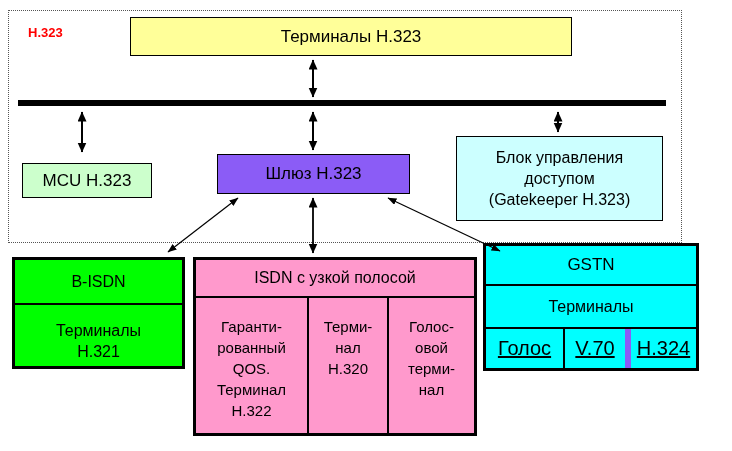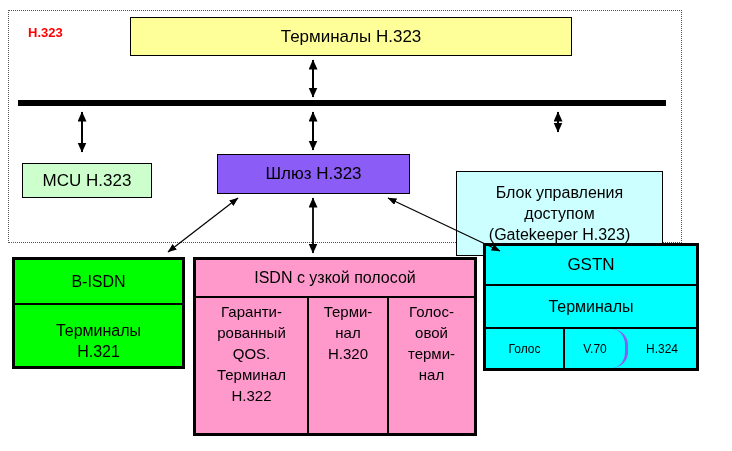--- a/index.html
+++ b/index.html
@@ -34,46 +34,45 @@
     display: flex; align-items: center; justify-content: center;
     text-align: center; font-size: 17px;
   }
   .node-terminals { left: 130px; top: 17px; width: 442px; height: 39px; }
   .node-mcu       { left: 22px;  top: 163px; width: 130px; height: 35px; }
   .node-gateway   { left: 217px; top: 154px; width: 193px; height: 40px; }
   .node-gatekeeper{
     left: 456px; top: 136px; width: 207px; height: 85px;
     font-size: 16px; line-height: 21px;
     flex-direction: column;
-    margin-top: 35px;
   }
 
   
   .tbox { border: 3px solid #000; display: flex; flex-direction: column; text-align: center; }
   .tbox .hdr { border-bottom: 2px solid #000; display: flex; align-items: center; justify-content: center; font-size: 16px; }
 
   .bisdn { left: 12px; top: 257px; width: 173px; height: 112px; gap: 10px; }
   .bisdn .hdr { height: 43px; flex: 0 0 auto; }
   .bisdn .body { flex: 1; display: flex; flex-direction: column; align-items: center; justify-content: center; font-size: 16px; line-height: 21px; }
 
   .isdn { left: 193px; top: 257px; width: 284px; height: 179px; justify-content: center; }
   .isdn .hdr { height: 36px; flex: 0 0 auto; }
   .isdn .cols { flex: 1; display: flex; }
-  .isdn .col { padding-top: 3px; font-size: 15px; line-height: 21px; text-align: center; }
+  .isdn .col { padding-top: 18px; font-size: 15px; line-height: 21px; text-align: center; }
   .isdn .col1 { width: 111px; border-right: 2px solid #000; }
   .isdn .col2 { width: 78px;  border-right: 2px solid #000; }
   .isdn .col3 { flex: 1; }
 
   .gstn { left: 483px; top: 243px; width: 216px; height: 128px; }
   .gstn .hdr1 { height: 38px; flex: 0 0 auto; border-bottom: 2px solid #000; display:flex; align-items:center; justify-content:center; font-size: 17px; }
   .gstn .hdr2 { height: 41px; flex: 0 0 auto; border-bottom: 2px solid #000; display:flex; align-items:center; justify-content:center; font-size: 16px; }
   .gstn .cells { flex: 1; display: flex; }
-  .gstn .cell { display: flex; align-items: center; justify-content: center; font-size: 12px; }
+  .gstn .cell { display: flex; align-items: center; justify-content: center; font-size: 20px; text-decoration: underline; }
   .gstn .c1 { width: 77px; border-right: 2px solid #000; }
-  .gstn .c2 { width: 60px; border-right: 3px solid #8b5cf6; border-radius: 16px; }
+  .gstn .c2 { width: 60px; border-right: 6px solid #8b5cf6; }
   .gstn .c3 { flex: 1; }
 
   svg.arrows { position: absolute; left: 0; top: 0; pointer-events: none; }
 </style>
 </head>
 <body>
 
 <div id="canvas">
 
   <div class="abs zone-frame"></div>

